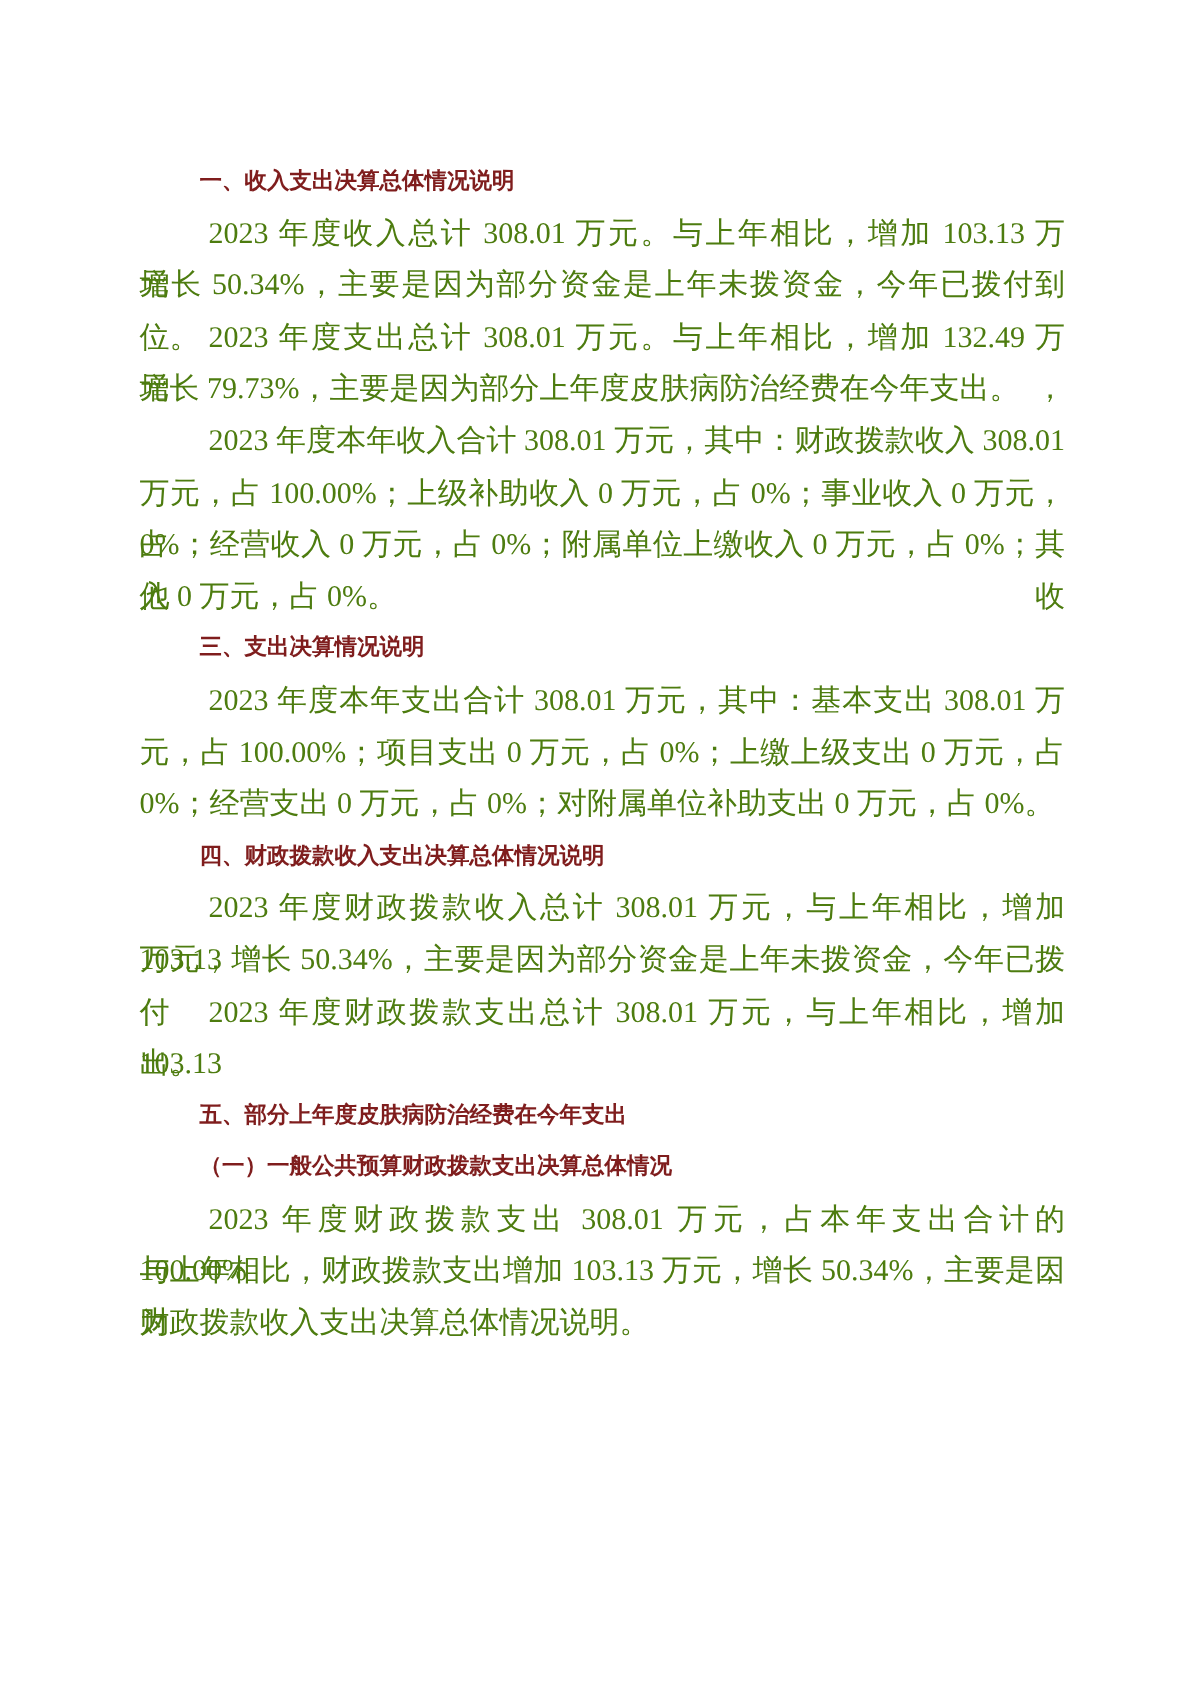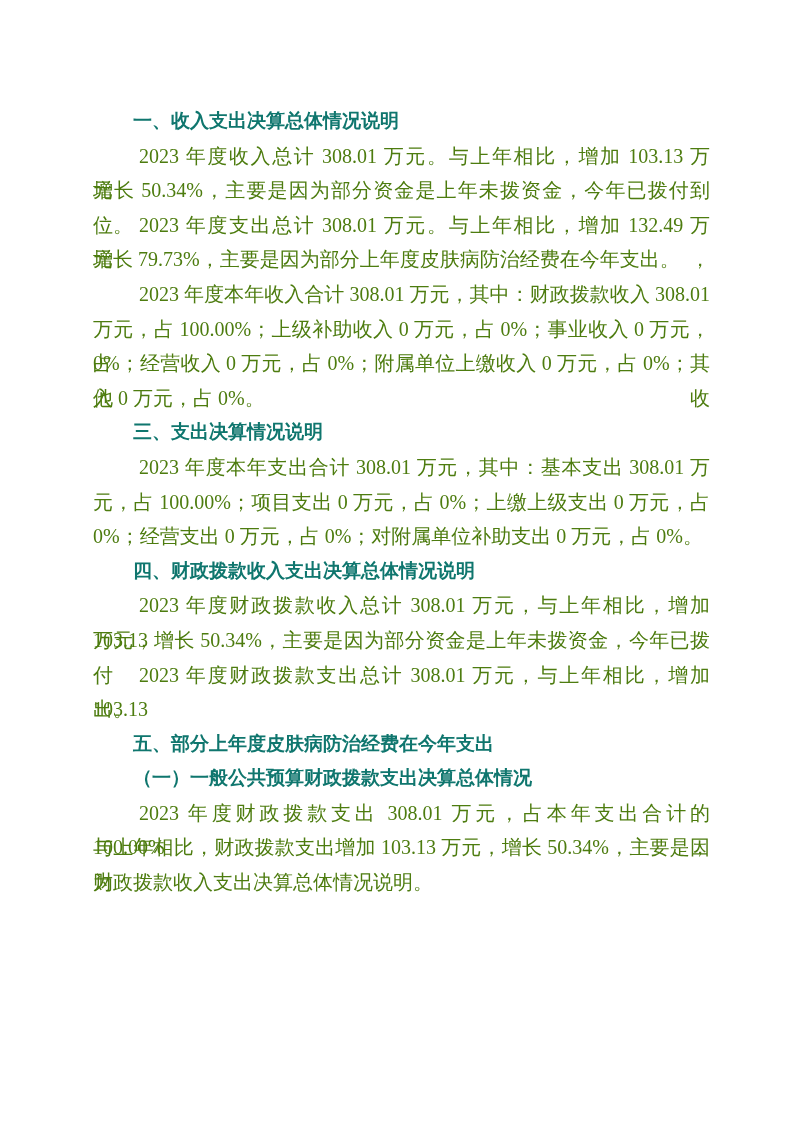--- a/index.html
+++ b/index.html
@@ -17,23 +17,23 @@
   .content {
     position: absolute;
     left: 93px;
     top: 104px;
     width: 617px;
   }
   .heading {
     margin: 0;
     height: 34.6px;
     line-height: 34.6px;
-    font-size: 19px;
+    font-size: 15px;
     font-weight: 700;
-    color: #0f766e;
+    color: #7f1d1d;
     font-family: "Liberation Sans", "DejaVu Sans", sans-serif;
     text-indent: 40px;
     white-space: nowrap;
   }
   .line {
     height: 34.6px;
     line-height: 34.6px;
     font-size: 20px;
     color: #4d7c0f;
     font-family: Liberation Serif, serif;

